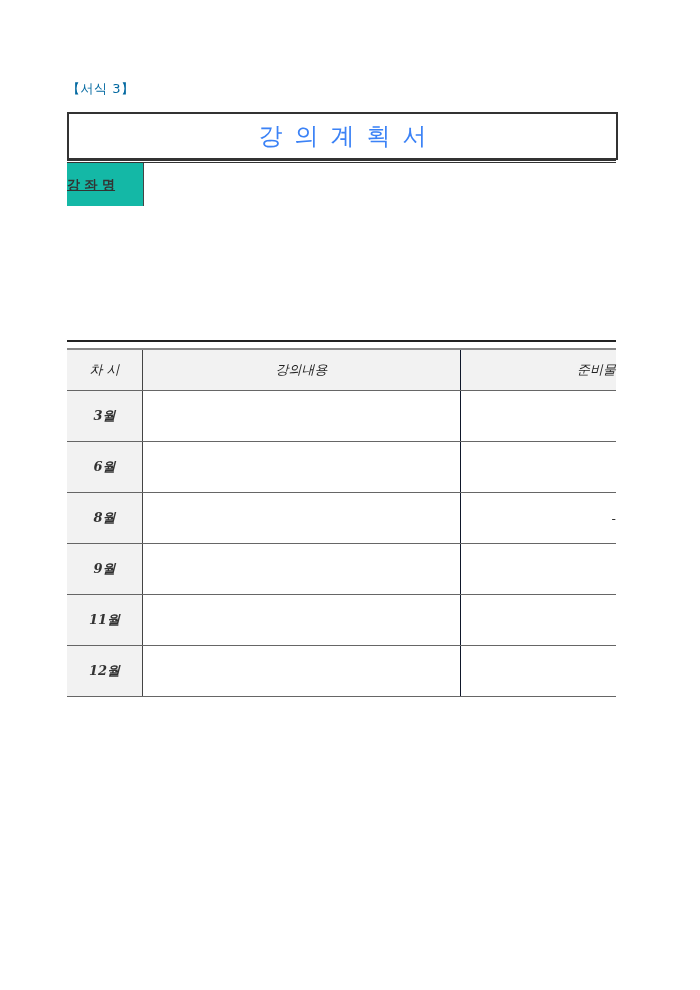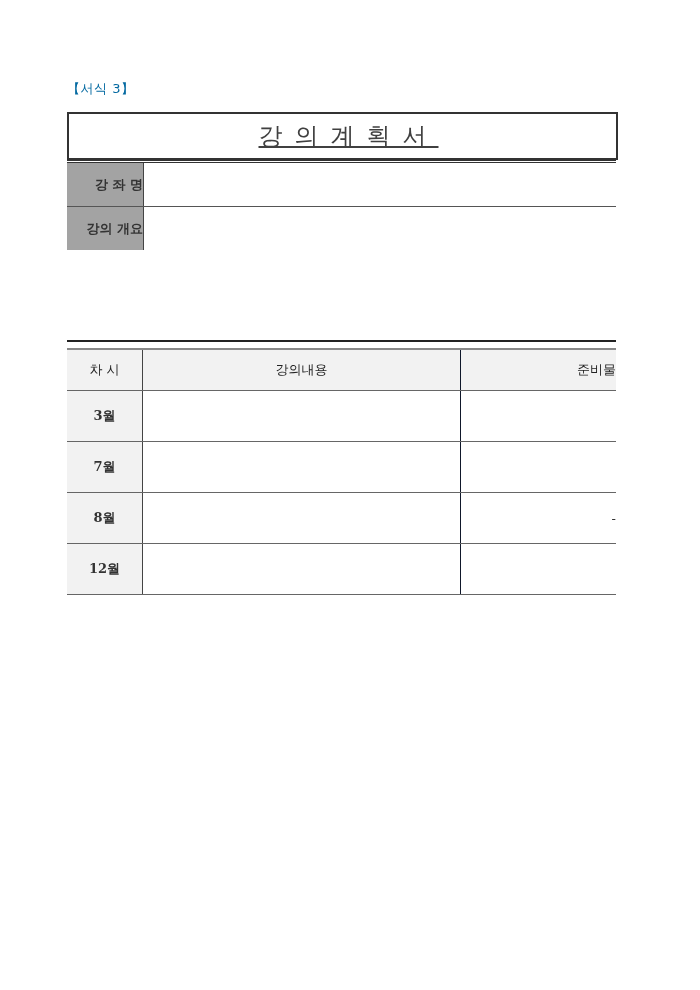--- a/index.html
+++ b/index.html
@@ -1,27 +1,27 @@
 <!DOCTYPE html>
 <html><head>
 <meta charset="utf-8">
 <style>
   html, body { margin: 0; padding: 0; background: #ffffff; }
   body { width: 700px; height: 990px; position: relative; font-family: "DejaVu Serif", "Liberation Serif", serif; color: #222; overflow: hidden; }
   .form-label { position: absolute; left: 67px; top: 80px; font-size: 13px; font-family: "DejaVu Sans", "Liberation Sans", sans-serif; color: #0369a1; letter-spacing: 0.5px; }
   .title-box { position: absolute; left: 67px; top: 112px; width: 547px; height: 44px; border: 2px solid #333; display: flex; align-items: center; justify-content: center; box-sizing: content-box; }
-  .title-text { font-size: 24px; letter-spacing: 12px; font-family: "DejaVu Sans", "Liberation Sans", sans-serif; color: #404040; padding-left: 12px; text-decoration: underline; }
+  .title-text { font-size: 24px; letter-spacing: 12px; font-family: "DejaVu Sans", "Liberation Sans", sans-serif; color: #3b82f6; padding-left: 12px; }
   .double-line { position: absolute; left: 67px; width: 549px; }
   .info-table { position: absolute; left: 67px; top: 163px; width: 549px; border-collapse: collapse; }
   .info-table td { height: 43px; border-bottom: 1px solid #555; padding: 0; }
   .info-table tr:last-child td { border-bottom: none; }
-  .info-table td.lbl { width: 76px; background: #a3a3a3; border-right: 1px solid #444; text-align: right; font-size: 13px; font-weight: bold; color: #333; }
+  .info-table td.lbl { width: 76px; background: #14b8a6; border-right: 1px solid #444; text-align: left; font-size: 13px; font-weight: bold; color: #333; text-decoration: underline; }
   .info-table td.val { background: #fff; }
   .sched-table { position: absolute; left: 67px; top: 348px; width: 549px; border-collapse: collapse; }
-  .sched-table th, .sched-table td { padding: 0; border-bottom: 1px solid #666; }
+  .sched-table th, .sched-table td { padding: 0; border-bottom: 1px solid #666; font-style: italic; }
   .sched-table th { height: 40px; background: #f2f2f2; font-weight: normal; font-size: 13px; color: #222; border-top: 2px solid #888; }
   .sched-table td { height: 50px; }
   .sched-table .c1 { width: 75px; border-right: 1px solid #444; text-align: center; }
   .sched-table .c2 { width: 317px; border-right: 1px solid #0f172a; text-align: center; }
   .sched-table .c3 { text-align: right; }
   .sched-table td.c1 { background: #f2f2f2; font-weight: bold; font-size: 13px; color: #333; }
   .sched-table td.c3 { font-size: 13px; color: #333; }
 </style>
 </head>
 <body>
@@ -34,50 +34,56 @@
 
 <div class="double-line" style="top:160px; border-top:1px solid #333;"></div>
 <div class="double-line" style="top:162px; border-top:1px solid #333;"></div>
 
 <table class="info-table">
   <tbody>
       <tr>
     <td class="lbl">강 좌 명</td>
     <td class="val"></td>
   </tr>
-  <tr>
-    <td class="lbl">강의 개요</td>
-    <td class="val"></td>
-  </tr>
 </tbody>
   </table>
 
 <div class="double-line" style="top:340px; border-top:2px solid #222;"></div>
 
 <table class="sched-table">
   <tbody>
       <tr>
     <th class="c1">차 시</th>
     <th class="c2">강의내용</th>
     <th class="c3">준비물</th>
   </tr>
   <tr>
     <td class="c1">3월</td>
     <td class="c2"></td>
     <td class="c3"></td>
   </tr>
   <tr>
-    <td class="c1">7월</td>
+    <td class="c1">6월</td>
     <td class="c2"></td>
     <td class="c3"></td>
   </tr>
   <tr>
     <td class="c1">8월</td>
     <td class="c2"></td>
     <td class="c3">-</td>
+  </tr>
+  <tr>
+    <td class="c1">9월</td>
+    <td class="c2"></td>
+    <td class="c3"></td>
+  </tr>
+  <tr>
+    <td class="c1">11월</td>
+    <td class="c2"></td>
+    <td class="c3"></td>
   </tr>
   <tr>
     <td class="c1">12월</td>
     <td class="c2"></td>
     <td class="c3"></td>
   </tr>
 </tbody>
   </table>
 
 </body></html>

